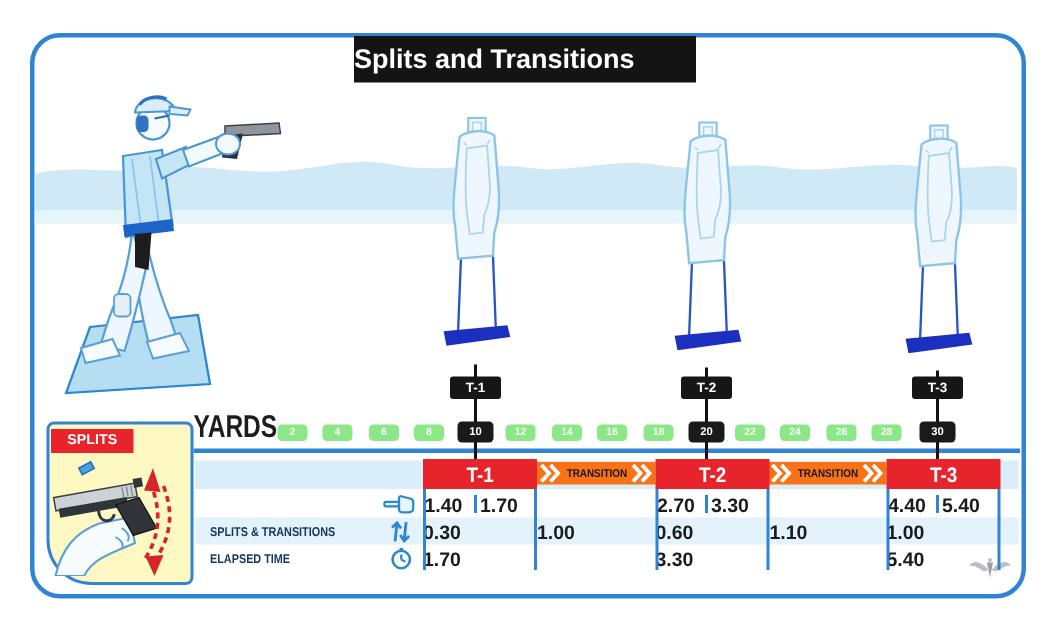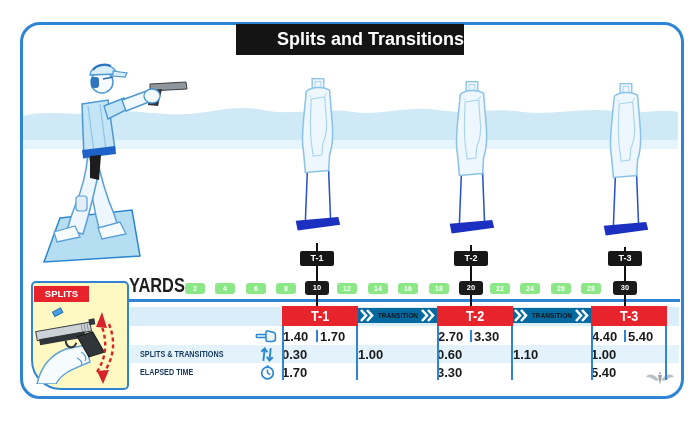--- a/index.html
+++ b/index.html
@@ -3,39 +3,39 @@
 <meta charset="utf-8">
 <style>
   html,body{margin:0;padding:0;background:#fff;}
   #canvas{position:relative;width:700px;height:424px;background:#fff;overflow:hidden;
           font-family:"Liberation Sans",sans-serif;}
   .abs{position:absolute;}
   
   #frame{left:20px;top:22px;width:658px;height:371px;border:3px solid #2f85d4;border-radius:20px;}
   
   #title{left:236px;top:24px;width:228px;height:31px;background:#141414;color:#fff;
-         font-weight:bold;font-size:18px;line-height:31px;text-align:right;z-index:6;}
+         font-weight:bold;font-size:18px;line-height:31px;text-align:left;z-index:6;}
   
   #yards{left:129px;top:273px;font-size:21px;font-weight:bold;color:#1d1d1d;
          transform:scaleX(0.78);transform-origin:left center;letter-spacing:0;}
   #ruler-line{left:129px;top:299px;width:551px;height:3px;background:#2f85d4;}
   .pg{position:absolute;top:283px;width:20px;height:11px;background:#8ce787;border-radius:3px;
       color:rgba(255,255,255,.95);font-size:7px;font-weight:bold;text-align:center;line-height:11px;z-index:3;}
   .pb{position:absolute;top:281px;width:24px;height:14px;background:#1a1a1a;border-radius:3px;
       color:#fff;font-size:7.5px;font-weight:bold;text-align:center;line-height:14px;z-index:3;}
   
   .tline{position:absolute;width:2px;background:#111;z-index:2;}
   .ttag{position:absolute;top:251px;width:34px;height:15px;background:#161616;border-radius:2px;
         color:#fff;font-weight:bold;font-size:9px;text-align:center;line-height:15px;z-index:4;}
   
   #hdr-band{left:130px;top:307px;width:549px;height:19px;background:#d9eef9;}
   .redbox{position:absolute;top:306px;width:76px;height:20px;background:#e7242b;color:#fff;
           font-weight:bold;font-size:14px;text-align:center;line-height:20px;z-index:5;}
   .redbox span{display:inline-block;transform:scaleX(0.9);}
-  .greenband{position:absolute;top:308px;height:15px;background:#0369a1;z-index:4;
+  .greenband{position:absolute;top:308px;height:15px;background:#f97316;z-index:4;
              display:flex;align-items:center;justify-content:center;}
   .greenband .tx{font-size:7.5px;font-weight:bold;color:#161616;transform:scaleX(0.88);}
   .chev{position:absolute;top:1px;}
   #row2-band{left:130px;top:345px;width:549px;height:18px;background:#e3f2fb;}
   .sep{position:absolute;top:326px;width:2px;height:54px;background:#2f85d4;z-index:2;}
   .rowlab{position:absolute;left:140px;display:flex;align-items:center;color:#14365c;
           font-weight:bold;font-size:8.5px;}
   .rowlab .t{display:inline-block;transform:scaleX(0.85);transform-origin:left center;white-space:nowrap;}
   .labdiv{width:2px;height:12px;background:#2f85d4;margin:0 1px 0 6px;}
   .val{position:absolute;font-weight:bold;font-size:13px;color:#1b1b1b;text-align:left;height:13px;line-height:13px;}

